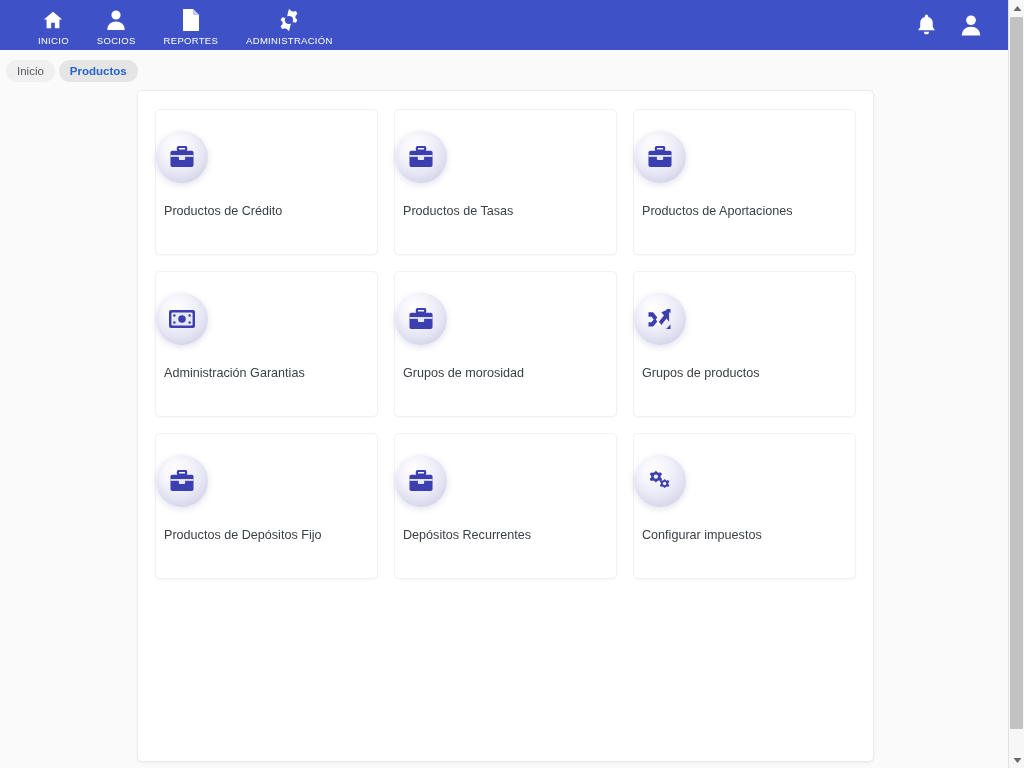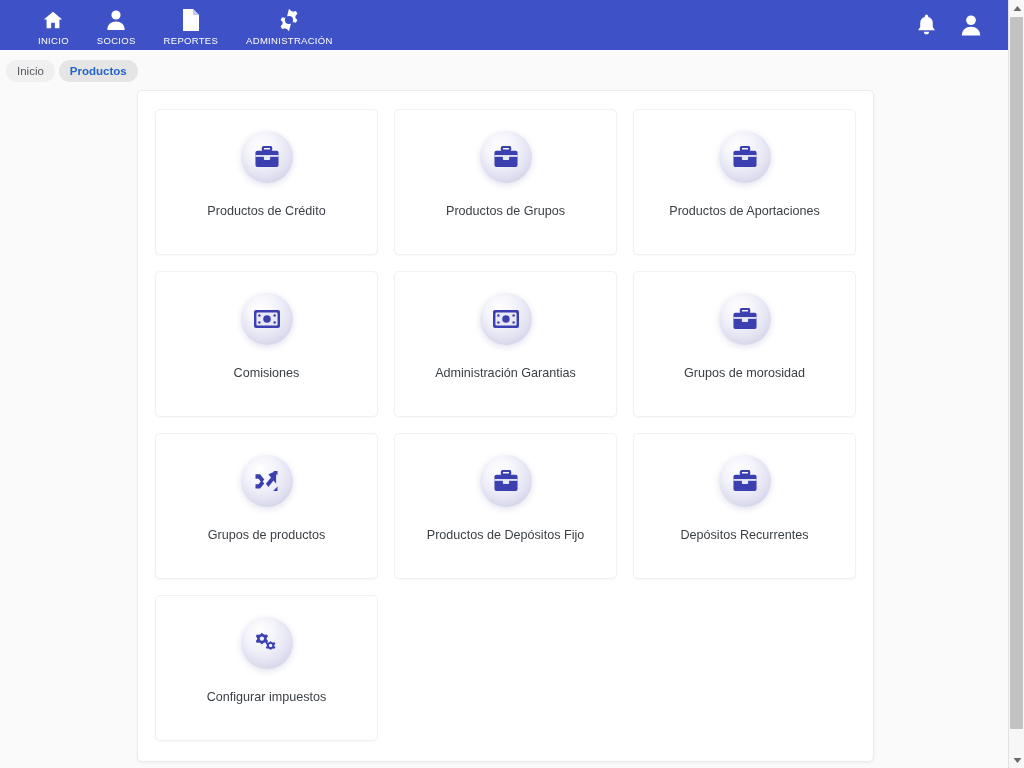--- a/index.html
+++ b/index.html
@@ -111,21 +111,21 @@
 
   .card {
     width: 223px;
     height: 146px;
     background: #ffffff;
     border: 1px solid #f2f2f2;
     border-radius: 5px;
     box-shadow: 0 1px 2px rgba(0,0,0,0.035);
     display: flex;
     flex-direction: column;
-    align-items: center;
+    align-items: flex-start;
     justify-content: flex-start;
     padding-top: 21px;
     cursor: pointer;
   }
 
   .orb {
     width: 52px;
     height: 52px;
     border-radius: 50%;
     background:
@@ -256,46 +256,32 @@
       </div>
       <div class="card">
         <div class="orb">
           <svg width="24" height="22" viewBox="0 0 26 23">
             <rect x="8.5" y="0.5" width="9" height="4.2" rx="1.4" fill="none" stroke="#3b3fb0" stroke-width="2.4"></rect>
             <rect x="0.5" y="4.6" width="25" height="17.6" rx="2"></rect>
             <rect x="9.6" y="10.3" width="6.8" height="4.4" rx="1" fill="#eaeaf6"></rect>
             <rect x="0.5" y="9.4" width="25" height="1.9" fill="#eaeaf6"></rect>
           </svg>
         </div>
-        <div class="card-label">Productos de Grupos</div>
+        <div class="card-label">Productos de Tasas</div>
       </div>
       <div class="card">
         <div class="orb">
           <svg width="24" height="22" viewBox="0 0 26 23">
             <rect x="8.5" y="0.5" width="9" height="4.2" rx="1.4" fill="none" stroke="#3b3fb0" stroke-width="2.4"></rect>
             <rect x="0.5" y="4.6" width="25" height="17.6" rx="2"></rect>
             <rect x="9.6" y="10.3" width="6.8" height="4.4" rx="1" fill="#eaeaf6"></rect>
             <rect x="0.5" y="9.4" width="25" height="1.9" fill="#eaeaf6"></rect>
           </svg>
         </div>
         <div class="card-label">Productos de Aportaciones</div>
-      </div>
-      <div class="card">
-        <div class="orb">
-          <svg width="26" height="18" viewBox="0 0 32 22">
-            <rect x="0" y="0" width="32" height="22" rx="2.5"></rect>
-            <rect x="3" y="3" width="26" height="16" rx="1.5" fill="#e9e9f5"></rect>
-            <circle cx="16" cy="11" r="4.6" fill="#3b3fb0"></circle>
-            <circle cx="6.6" cy="6.6" r="1.5" fill="#3b3fb0"></circle>
-            <circle cx="25.4" cy="6.6" r="1.5" fill="#3b3fb0"></circle>
-            <circle cx="6.6" cy="15.4" r="1.5" fill="#3b3fb0"></circle>
-            <circle cx="25.4" cy="15.4" r="1.5" fill="#3b3fb0"></circle>
-          </svg>
-        </div>
-        <div class="card-label">Comisiones</div>
       </div>
       <div class="card">
         <div class="orb">
           <svg width="26" height="18" viewBox="0 0 32 22">
             <rect x="0" y="0" width="32" height="22" rx="2.5"></rect>
             <rect x="3" y="3" width="26" height="16" rx="1.5" fill="#e9e9f5"></rect>
             <circle cx="16" cy="11" r="4.6" fill="#3b3fb0"></circle>
             <circle cx="6.6" cy="6.6" r="1.5" fill="#3b3fb0"></circle>
             <circle cx="25.4" cy="6.6" r="1.5" fill="#3b3fb0"></circle>
             <circle cx="6.6" cy="15.4" r="1.5" fill="#3b3fb0"></circle>

